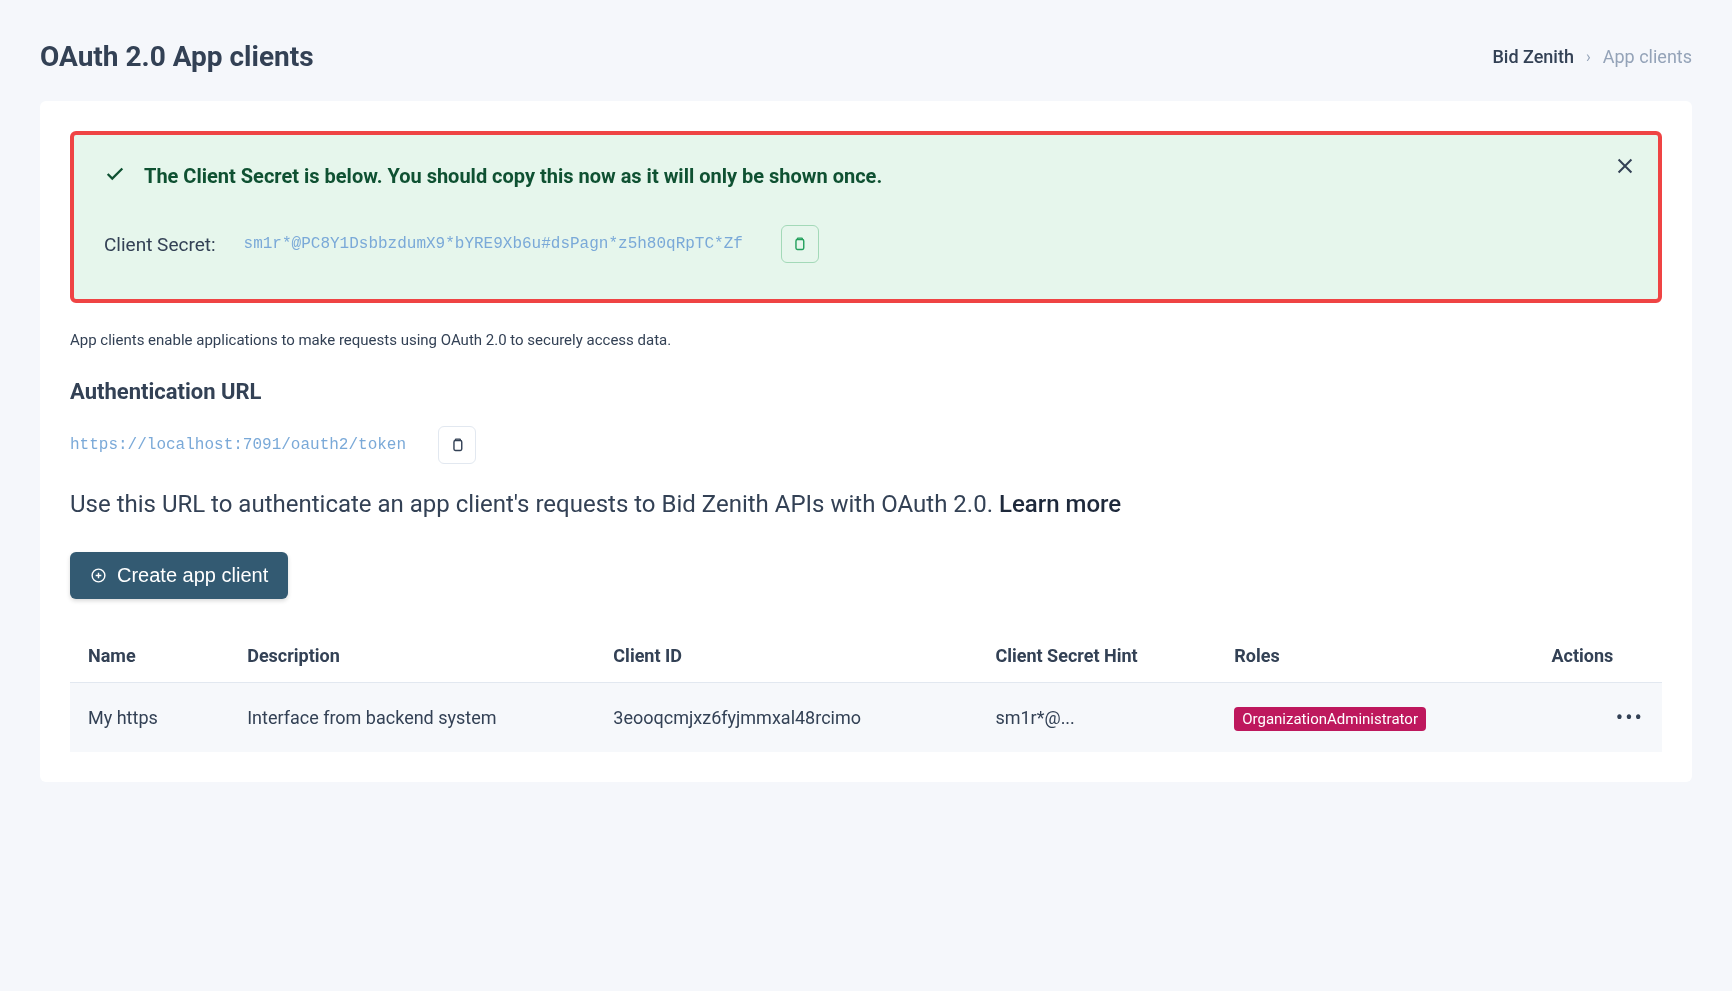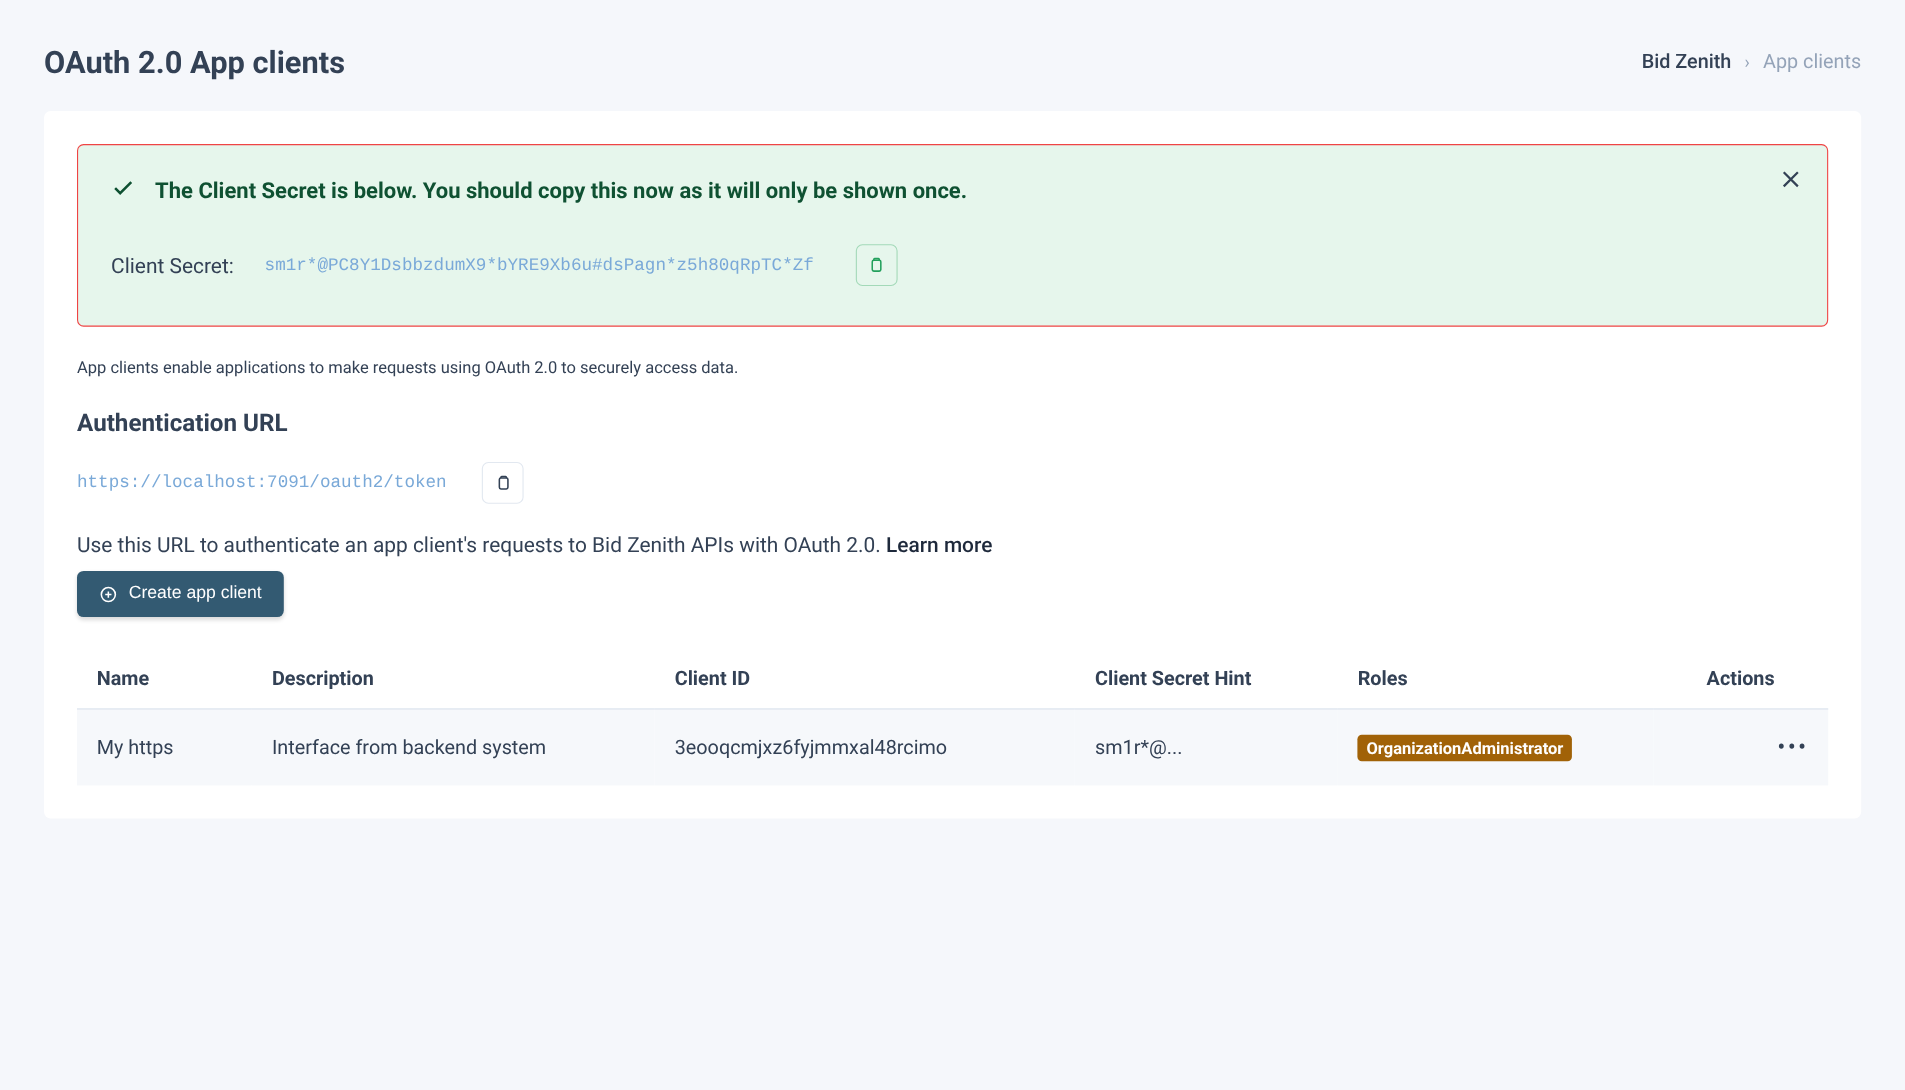--- a/index.html
+++ b/index.html
@@ -43,21 +43,21 @@
   .breadcrumb .crumb-current {
     color: #94a3b8;
   }
   .card {
     background: #fff;
     border-radius: 6px;
     padding: 30px;
   }
   .alert {
     background: #e6f6ec;
-    border: 1px solid #ef4444;
+    border: 4px solid #ef4444;
     border-radius: 6px;
     padding: 28px 30px 30px 30px;
     position: relative;
     margin-bottom: 28px;
   }
   .alert-close {
     position: absolute;
     top: 20px;
     right: 22px;
     cursor: pointer;
@@ -124,35 +124,35 @@
     color: #334155;
     margin-bottom: 22px;
   }
   .url-row {
     display: flex;
     align-items: center;
     gap: 22px;
     margin-bottom: 26px;
   }
   .help-text {
-    font-size: 19px;
-    color: #334155;
-    margin-bottom: 12px;
+    font-size: 24px;
+    color: #334155;
+    margin-bottom: 34px;
   }
   .help-text .learn-more {
     color: #1e293b;
     font-weight: 500;
   }
   .primary-btn {
     background: #335a72;
     color: #fff;
     border: none;
     border-radius: 6px;
     padding: 12px 20px;
-    font-size: 16px;
+    font-size: 20px;
     font-weight: 500;
     display: inline-flex;
     align-items: center;
     gap: 10px;
     cursor: pointer;
     box-shadow: 0 2px 4px rgba(0,0,0,0.15);
   }
   .primary-btn svg { width: 17px; height: 17px; fill: #fff; }
   .table-wrap {
     margin-top: 30px;
@@ -175,24 +175,24 @@
   }
   tbody td {
     font-size: 18px;
     color: #334155;
     padding: 22px 18px;
   }
   tbody td.actions-cell {
     text-align: right;
   }
   .badge {
-    background: #a16207;
+    background: #be185d;
     color: #fff;
     font-size: 15px;
-    font-weight: 700;
+    font-weight: 400;
     padding: 3px 8px;
     border-radius: 4px;
     white-space: nowrap;
   }
   .row-actions {
     display: inline-flex;
     align-items: center;
     cursor: pointer;
     color: #334155;
     font-size: 22px;

